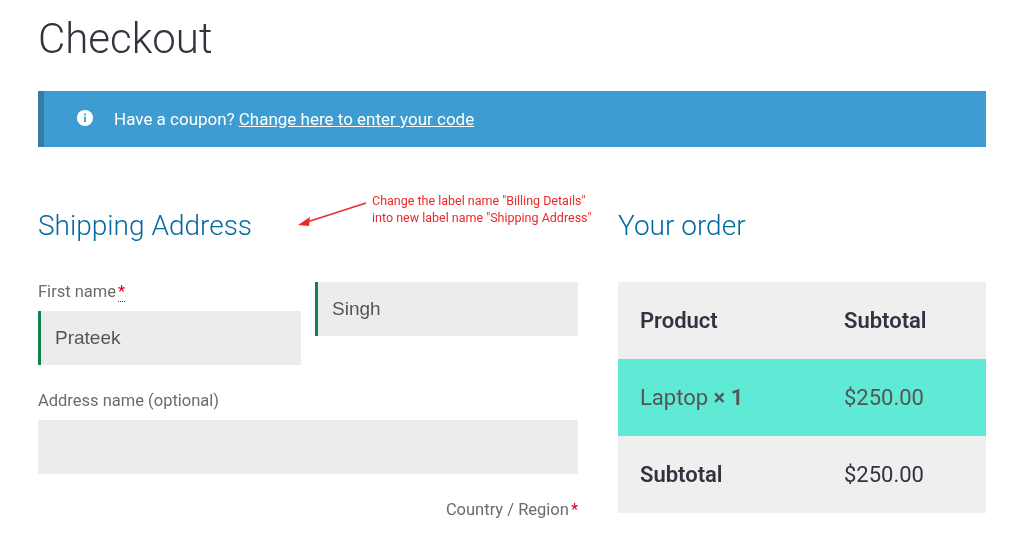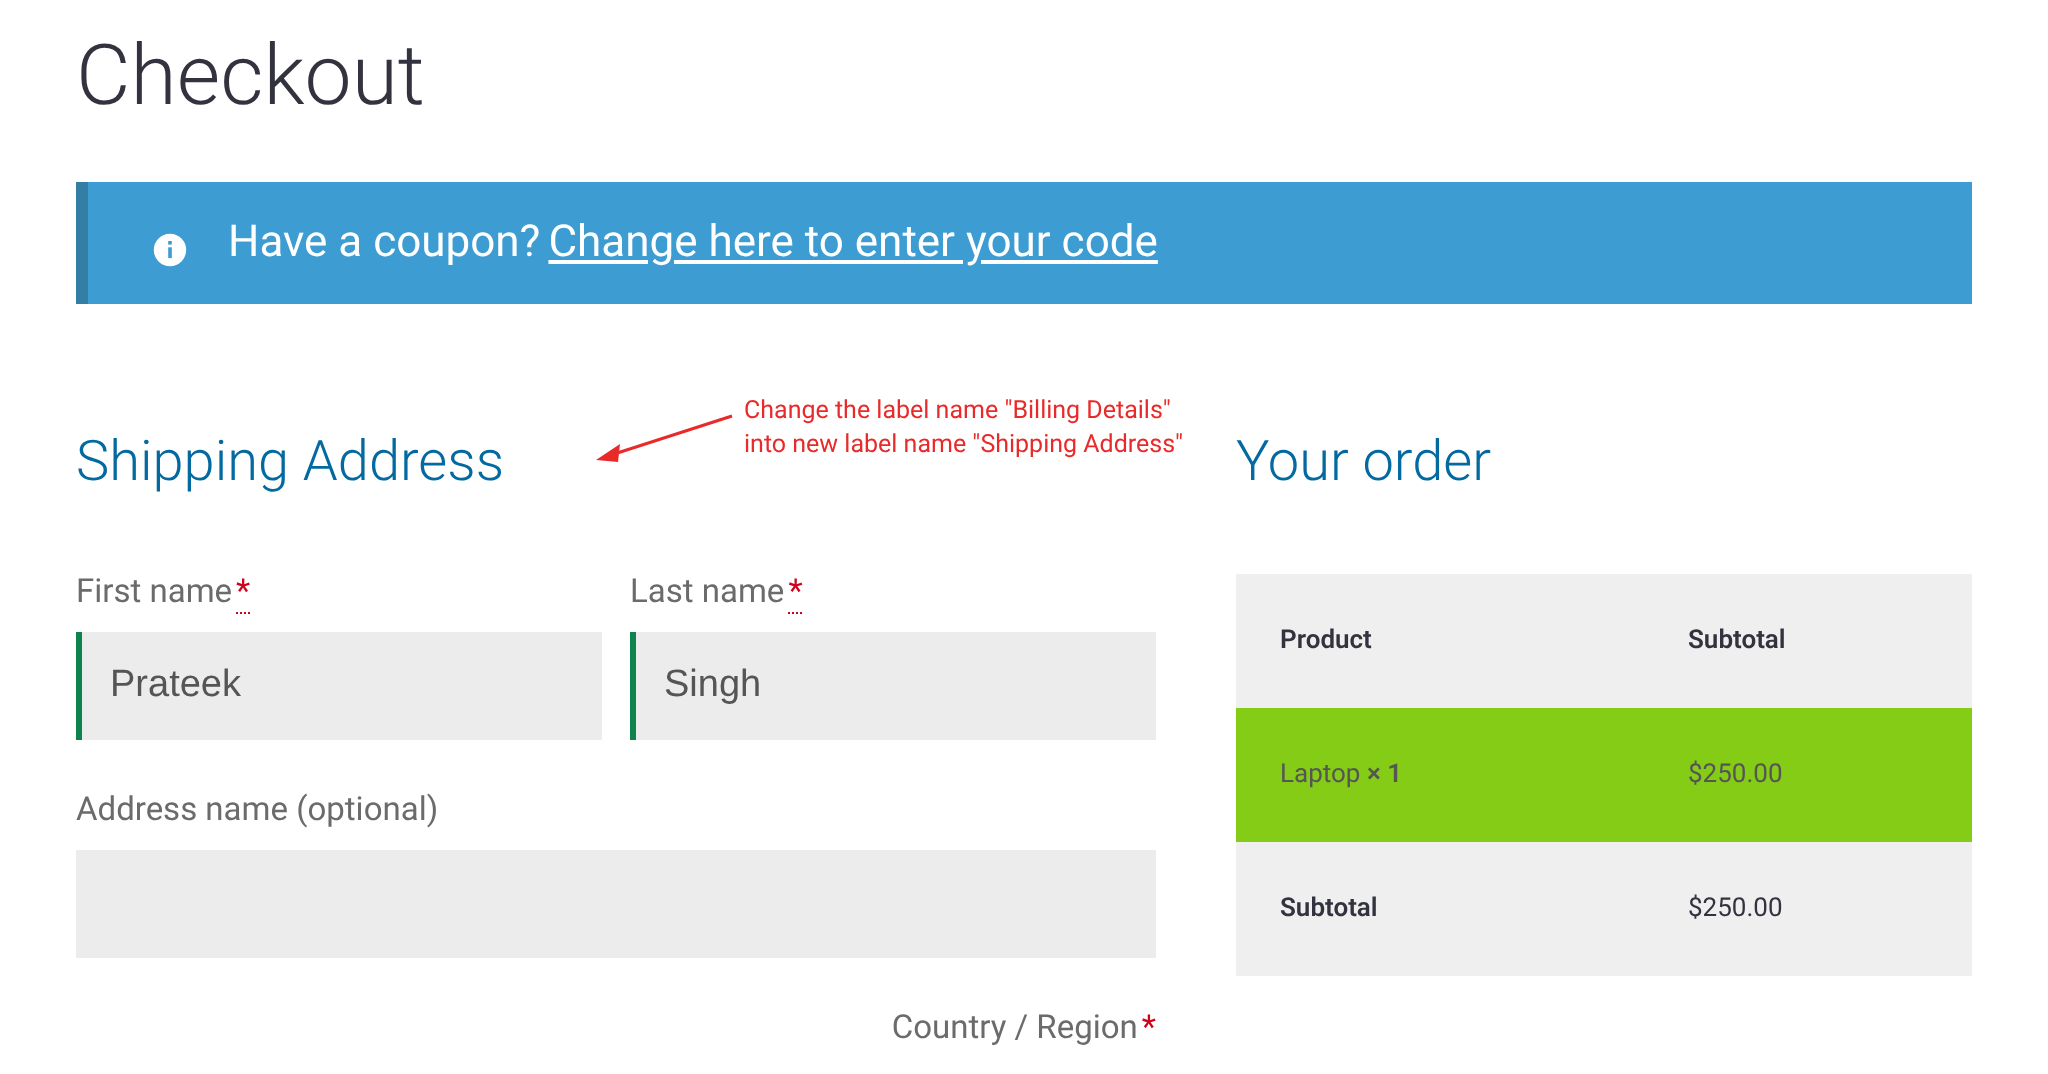--- a/index.html
+++ b/index.html
@@ -15,22 +15,22 @@
       font-weight: 300;
       color: #333340;
       padding: 14px 0 28px 0;
     }
     .coupon-banner {
       background: #3d9cd2;
       color: #fff;
       padding: 18px 32px;
       border-left: 6px solid #347ea5;
       display: flex;
-      align-items: flex-end;
-      font-size: 22px;
+      align-items: flex-start;
+      font-size: 17px;
       margin-bottom: 62px;
     }
     .coupon-icon {
       display: inline-flex;
       width: 18px; height: 18px;
       margin-right: 20px;
       align-items: center;
       justify-content: center;
     }
     .coupon-link {
@@ -95,32 +95,32 @@
       width: 100%;
       background: #ececec;
       border: none;
       border-left: 3px solid transparent;
       padding: 16px 14px;
       font-size: 19px;
       color: #555;
       outline: none;
     }
     .form-input.valid { border-left: 3px solid #0f834d; }
-    .order-table { width: 100%; font-size: 13px; color: #555; }
+    .order-table { width: 100%; font-size: 22px; color: #555; }
     .order-row {
       display: flex;
       justify-content: space-between;
       padding: 26px 22px;
     }
     .order-row.header {
       background: #efefef;
       font-weight: 600;
       color: #333340;
     }
-    .order-row.body { background: #84cc16; }
+    .order-row.body { background: #5eead4; }
     .order-row.footer { background: #efefef; font-weight: 600; color:#333340; }
     .order-row .cell { flex: 1; }
     .order-row .cell.right { flex: 0 0 120px; }
     .qty { font-weight: 600; }
   </style>
 </head>
 <body>
 
 <h1 class="page-title">Checkout</h1>
 
@@ -152,23 +152,20 @@
     </div>
 
     <div class="form-grid">
       <div class="form-field">
         <label class="form-label">
           <span>First name</span><span class="required">*</span>
         </label>
         <input class="form-input valid" type="text" value="Prateek" style="">
       </div>
       <div class="form-field">
-        <label class="form-label">
-          <span>Last name</span><span class="required">*</span>
-        </label>
         <input class="form-input valid" type="text" value="Singh" style="">
       </div>
     </div>
 
     <div class="form-field">
       <label class="form-label">Address name (optional)</label>
       <input class="form-input" type="text" value="" style="">
     </div>
 
     <div class="form-field" style="margin-bottom:0;text-align:right;">

